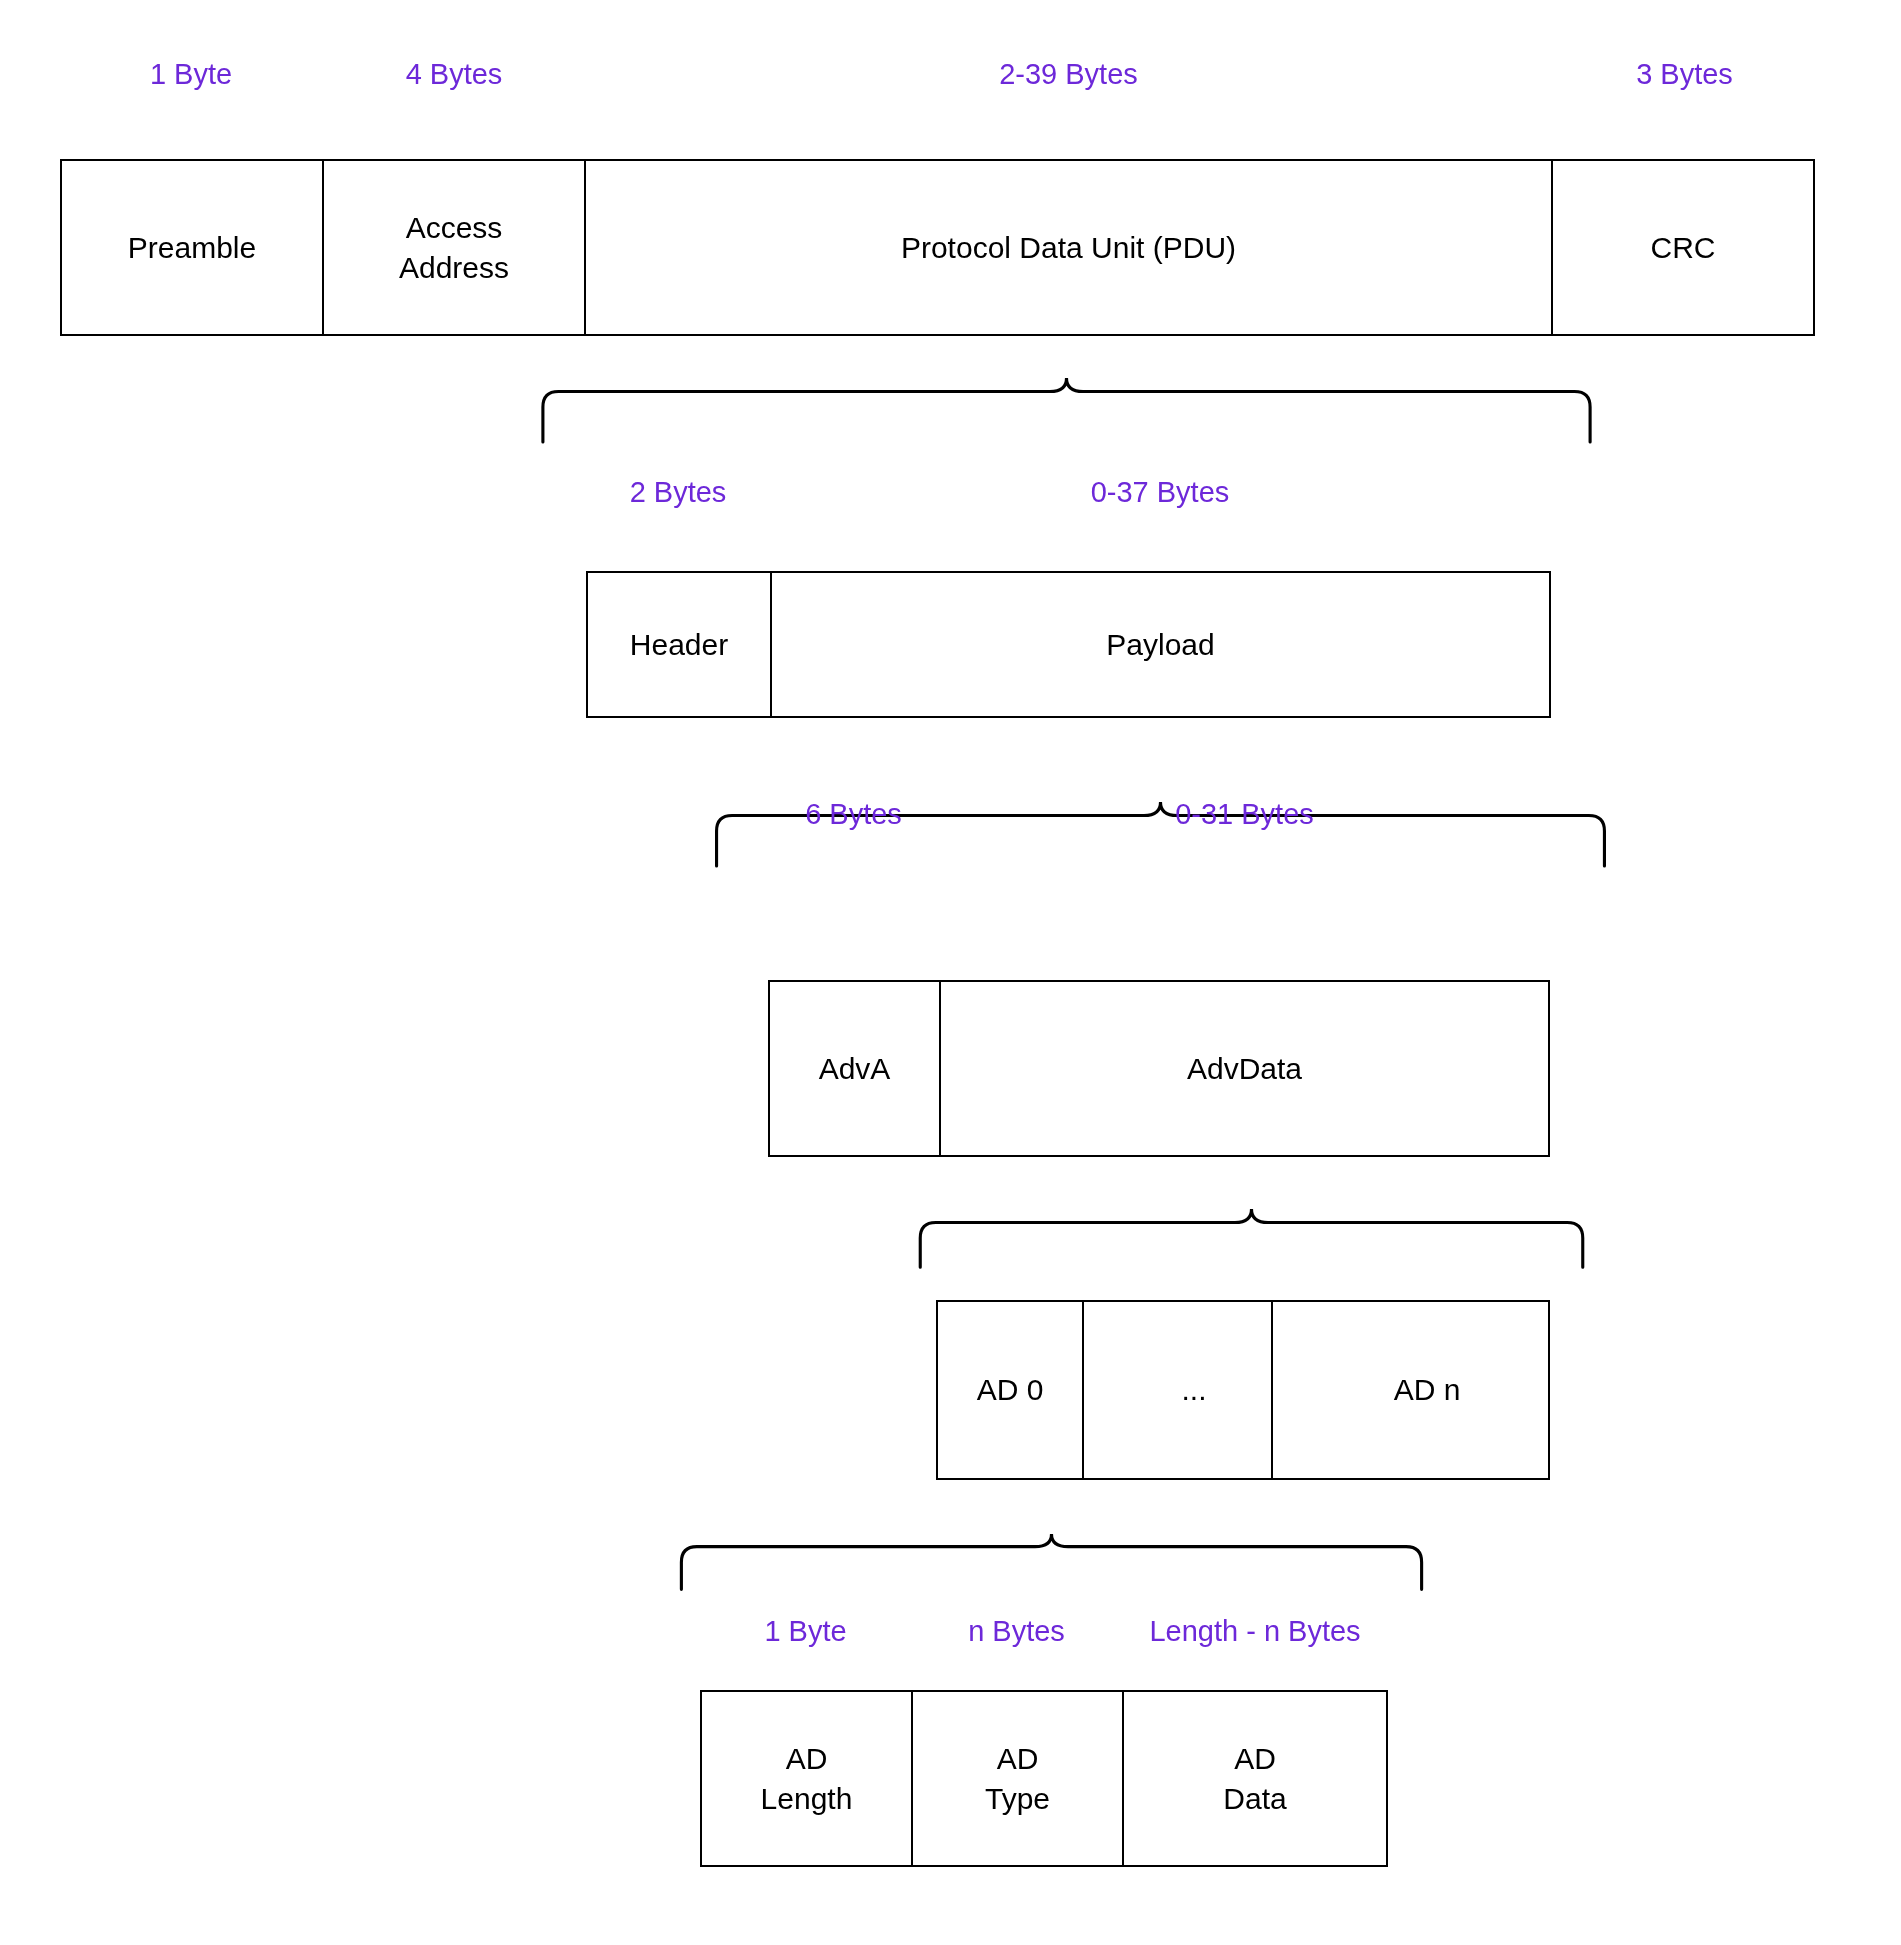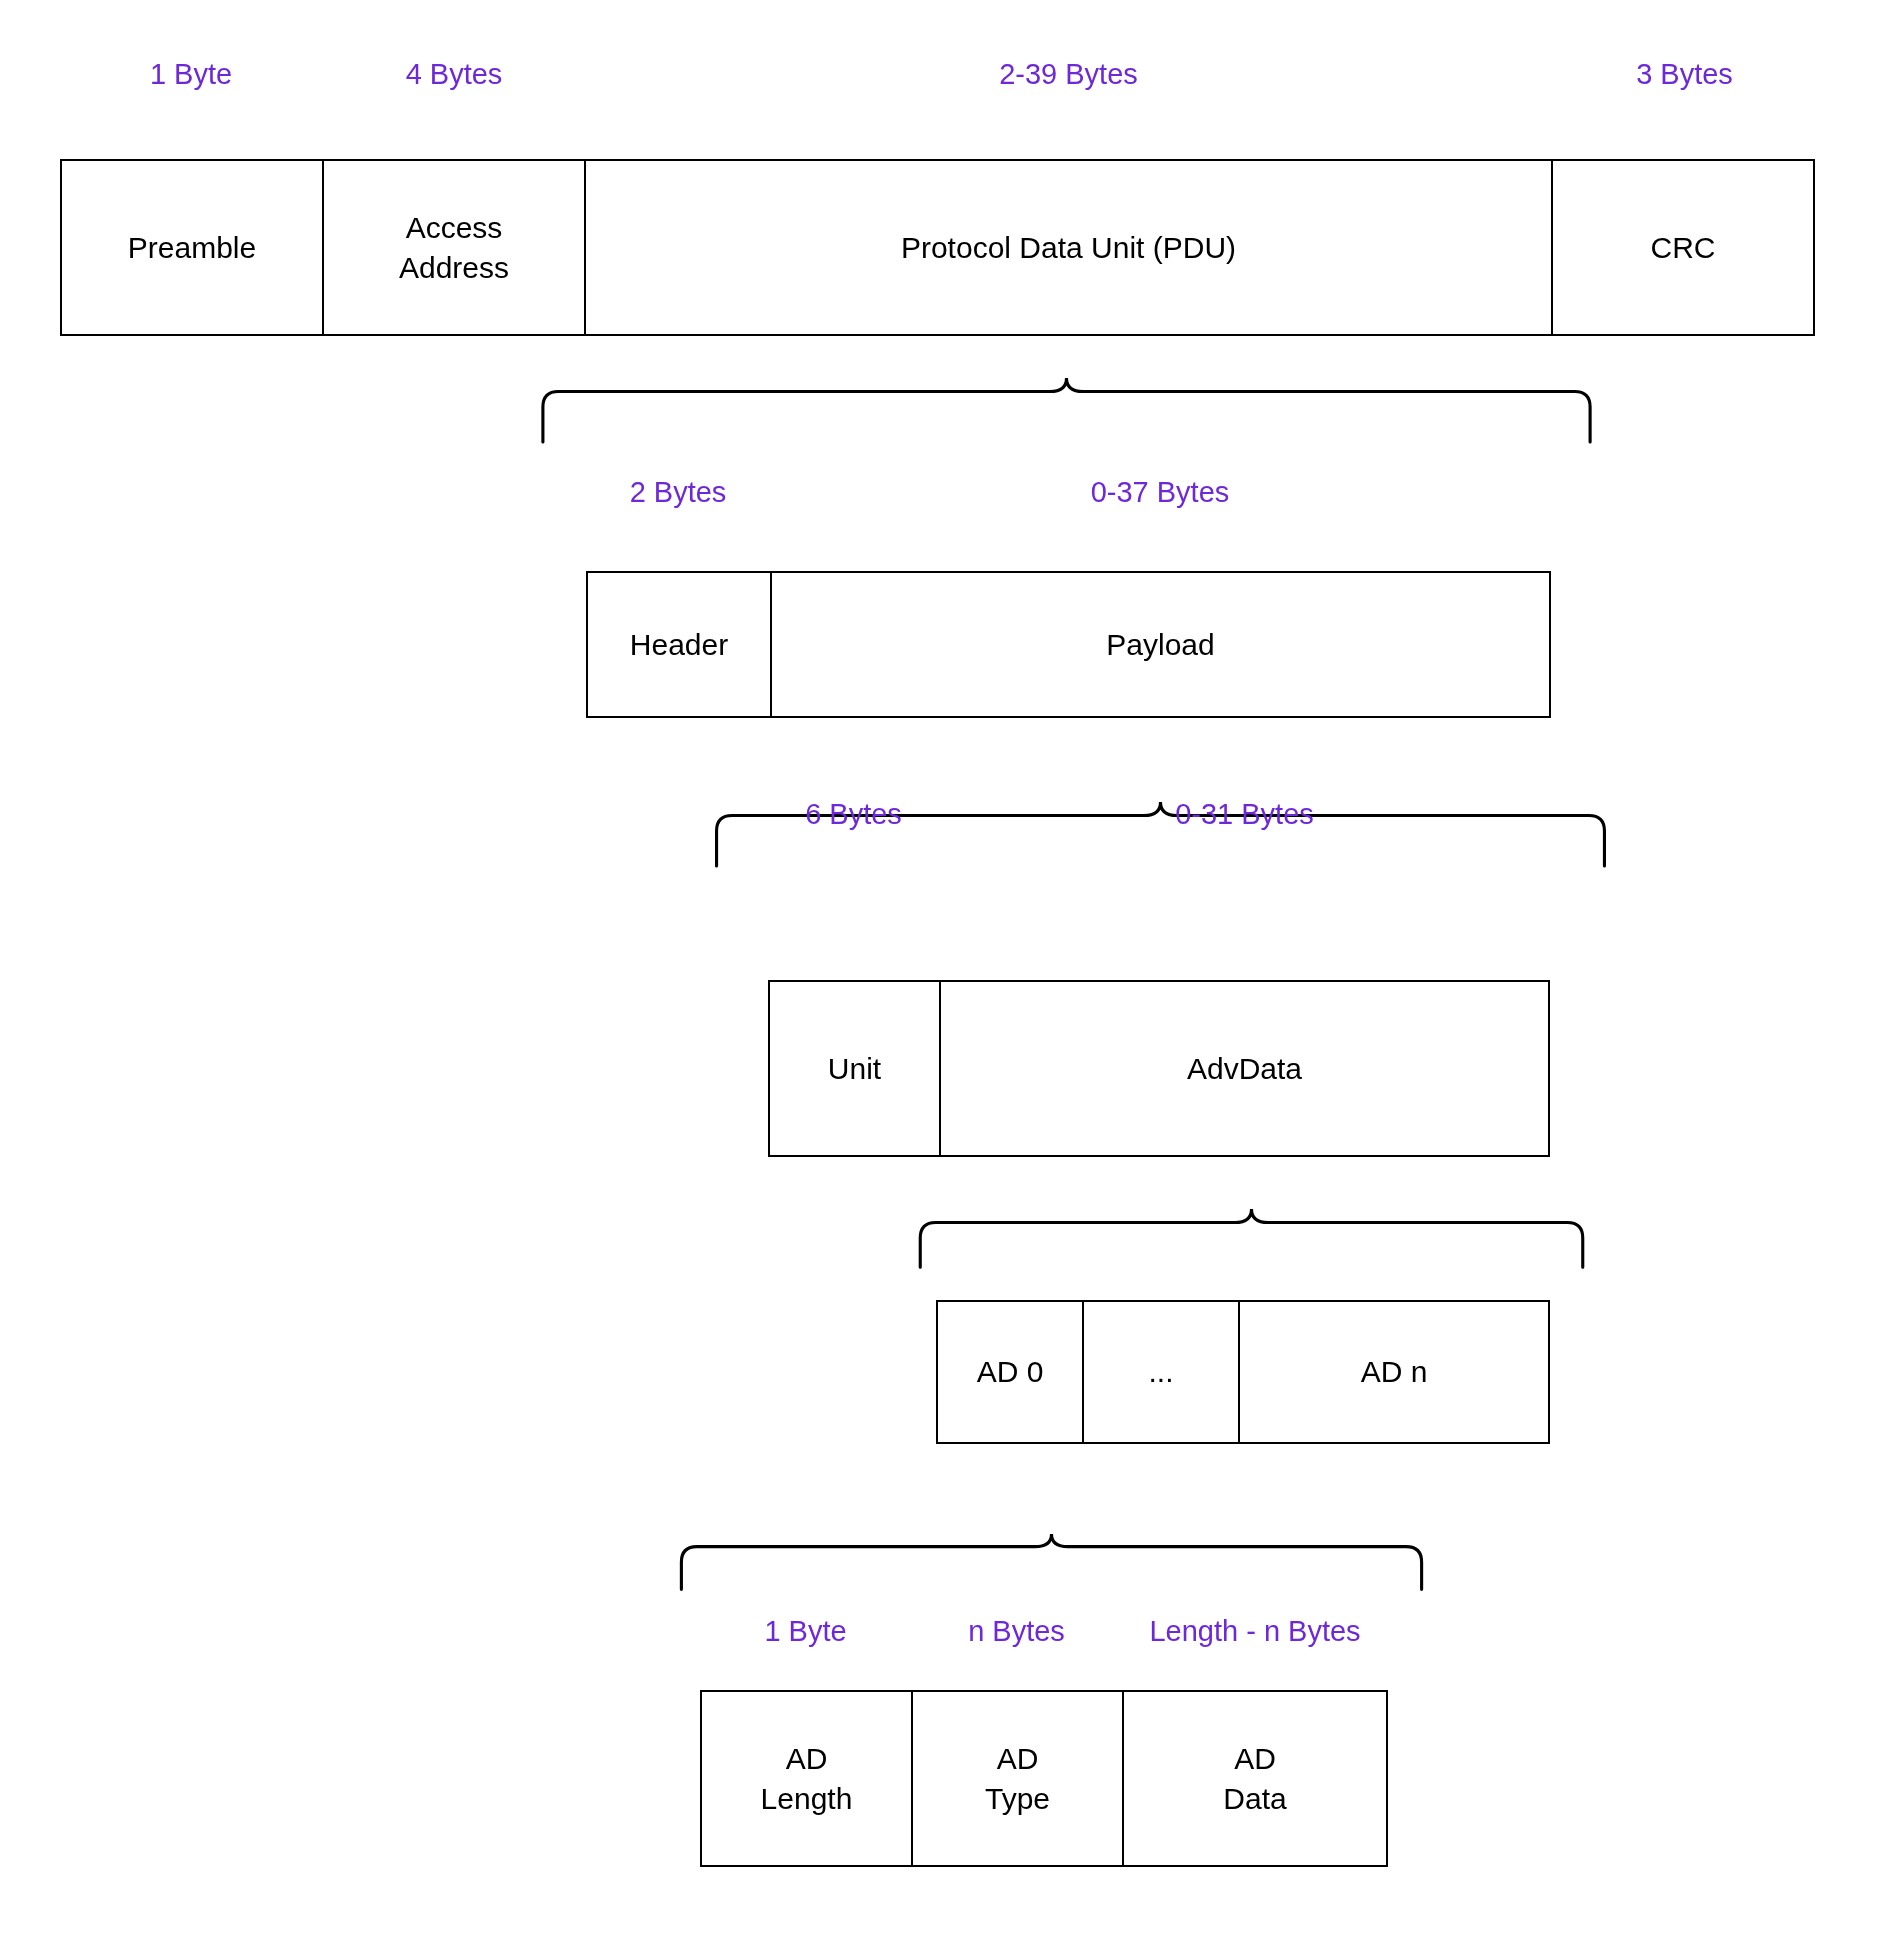--- a/index.html
+++ b/index.html
@@ -86,31 +86,31 @@
   <div class="brace" style="left:713px; top:800px;">
     <svg width="895" height="68" viewBox="0 0 918 70">
       <path d="M2,68 L2,32 Q2,16 18,16 L442,16 Q459,16 459,2 Q459,16 476,16 L900,16 Q916,16 916,32 L916,68" fill="none" stroke="#000000" stroke-width="3.2" stroke-linecap="round"></path>
     </svg>
   </div>
 
   <div class="size-label" style="left:768px; top:797px; width:171px;">6 Bytes</div>
   <div class="size-label" style="left:939px; top:797px; width:611px;">0-31 Bytes</div>
 
   <div class="field-row" style="left:768px; top:980px; width:782px; height:177px;">
-    <div class="field-cell" style="width:171px;">Unit</div>
+    <div class="field-cell" style="width:171px;">AdvA</div>
     <div class="field-cell" style="flex:1 1 auto;">AdvData</div>
   </div>
 
   <div class="brace" style="left:917px; top:1207px;">
     <svg width="669" height="68" viewBox="0 0 686 70">
       <path d="M2,62 L2,32 Q2,16 18,16 L326,16 Q343,16 343,2 Q343,16 360,16 L668,16 Q684,16 684,32 L684,62" fill="none" stroke="#000000" stroke-width="3.2" stroke-linecap="round"></path>
     </svg>
   </div>
 
-  <div class="field-row" style="left:936px; top:1300px; width:614px; height:144px;">
+  <div class="field-row" style="left:936px; top:1300px; width:614px; height:180px;gap:33px;">
     <div class="field-cell" style="width:146px;">AD 0</div>
     <div class="field-cell" style="width:156px;">...</div>
     <div class="field-cell" style="flex:1 1 auto;">AD n</div>
   </div>
 
   <div class="brace" style="left:678px; top:1533px;">
     <svg width="747" height="68" viewBox="0 0 766 70">
       <path d="M2,58 L2,30 Q2,14 18,14 L366,14 Q383,14 383,1 Q383,14 400,14 L748,14 Q764,14 764,30 L764,58" fill="none" stroke="#000000" stroke-width="3.2" stroke-linecap="round"></path>
     </svg>
   </div>

